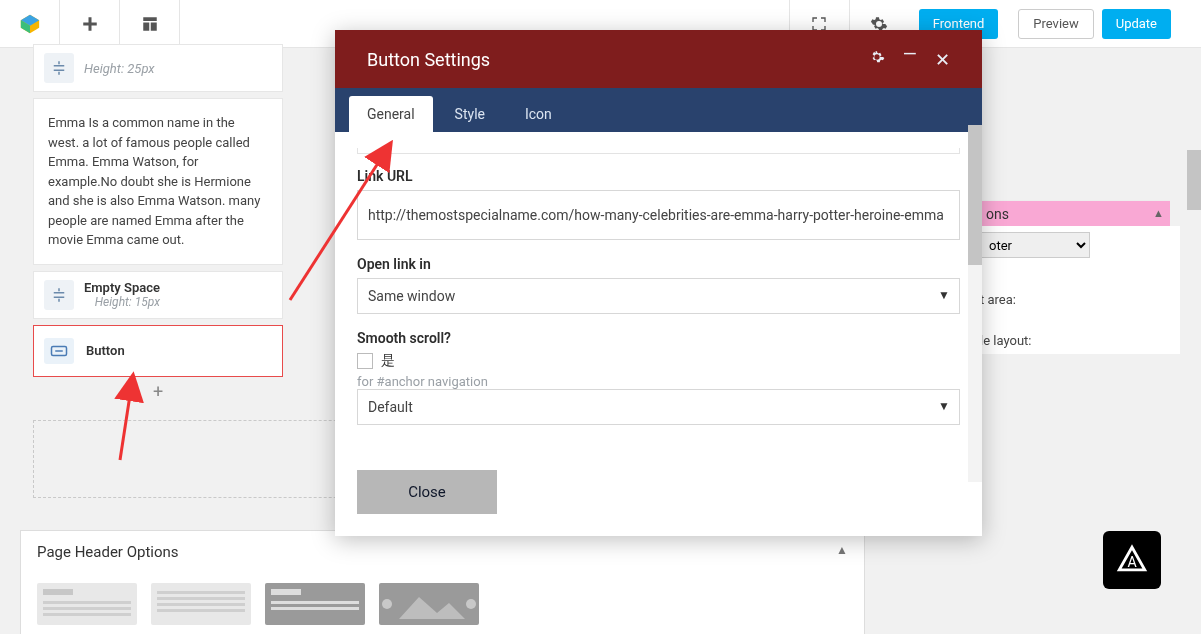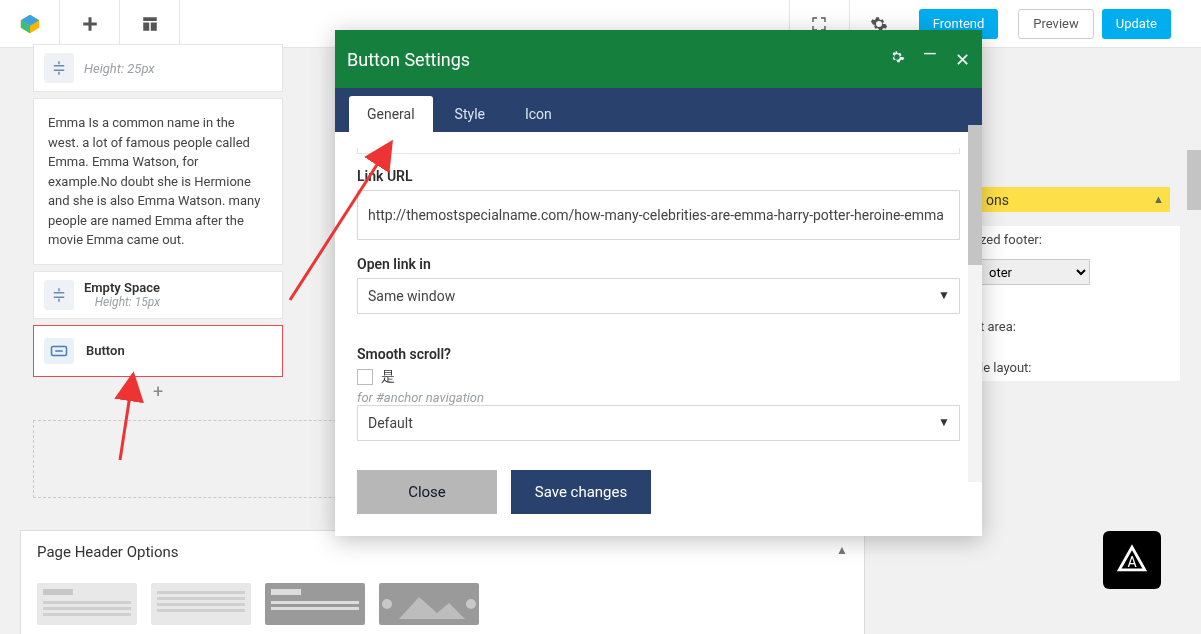--- a/index.html
+++ b/index.html
@@ -38,41 +38,41 @@
 .thumb { width:100px; height:42px; background:#e8e8e8; border-radius:2px; position:relative; overflow:hidden; }
 .thumb .bar { position:absolute; top:6px; left:6px; width:30px; height:6px; background:#c7c7c7; }
 .thumb .line { position:absolute; left:6px; right:6px; height:3px; background:#cfcfcf; }
 .thumb.dark .bar { background:#8a8a8a; }
 .thumb.img { background:#9a9a9a; }
 
 
 .rt-panel { position:absolute; top:180px; left:980px; width:200px; background:#fff; }
 .rt-row { padding:6px 0 6px 0; font-size:13px; color:#444; }
 .rt-select { width:110px; height:26px; border:1px solid #ccc; font-size:13px; padding:0 4px; }
-.rt-header-frag { position:absolute; top:186px; left:980px; width:190px; height:26px; background:#fde047; display:flex; align-items:center; justify-content:space-between; padding:0 6px; font-size:14px; color:#333; border-top:1px solid #eee; }
+.rt-header-frag { position:absolute; top:200px; left:980px; width:190px; height:26px; background:#f9a8d4; display:flex; align-items:center; justify-content:space-between; padding:0 6px; font-size:14px; color:#333; border-top:1px solid #eee; }
 
 
 .modal { position:absolute; top:30px; left:335px; width:647px; background:#fff; box-shadow:0 4px 22px rgba(0,0,0,.25); }
-.modal-header { background:#15803d; height:58px; display:flex; align-items:center; justify-content:space-between; padding:0 12px; }
+.modal-header { background:#7f1d1d; height:58px; display:flex; align-items:center; justify-content:space-between; padding:0 32px; }
 .modal-title { color:#fff; font-size:18px; font-weight:400; }
 .modal-header-icons { display:flex; gap:18px; color:#e9eef6; }
 .modal-header-icons span { cursor:pointer; }
 .modal-tabs { background:#29426d; height:44px; display:flex; align-items:flex-end; padding:0 14px; gap:4px; }
 .tab { padding:10px 18px; color:#dbe4f1; font-size:14px; cursor:pointer; border-radius:3px 3px 0 0; }
 .tab.active { background:#fff; color:#444; }
 .modal-body { padding:16px 22px 10px; height:322px; overflow-y:auto; position:relative; }
 .field-label { font-size:14px; font-weight:600; color:#2d2d2d; margin:6px 0 6px; }
 .text-input { width:100%; height:50px; border:1px solid #d7d7d7; padding:8px 10px; font-size:14px; color:#444; }
 .select-wrap { position:relative; width:100%; }
 .select-inp { width:100%; height:36px; border:1px solid #d7d7d7; padding:0 10px; font-size:14px; color:#444; appearance:none; background:#fff; }
 .select-caret { position:absolute; right:10px; top:10px; color:#333; pointer-events:none; font-size:12px; }
 .chk-row { display:flex; align-items:center; gap:8px; margin-top:6px; }
 .chk { width:16px; height:16px; border:1px solid #bbb; }
 .chk-label { font-size:14px; color:#333; }
-.hint { font-size:13px; font-style:italic; color:#9aa0a6; margin-top:4px; }
+.hint { font-size:13px; color:#9aa0a6; margin-top:4px; }
 .modal-footer { padding:16px 22px 22px; display:flex; gap:14px; }
 .btn-close { background:#b7b7b7; color:#0f172a; border:none; height:44px; width:140px; font-size:15px; cursor:pointer; }
 .btn-save { background:#29426d; color:#fff; border:none; height:44px; width:140px; font-size:15px; cursor:pointer; }
 .modal-scroll { position:absolute; right:0; top:132px; width:14px; height:320px; background:#f3f3f3; }
 .modal-scroll-thumb { position:absolute; right:0; top:95px; width:14px; height:140px; background:#c4c4c4; }
 
 
 .arrow-svg { position:absolute; pointer-events:none; }
 
 
@@ -197,21 +197,20 @@
         </svg>
     </div>
   </div>
 </div>
 
 <div class="rt-header-frag">
   <span>ons</span>
   <span style="font-size:11px;color:#666;">▲</span>
 </div>
 <div class="rt-panel" style="top:226px;">
-  <div class="rt-row">zed footer:</div>
   <div class="rt-row" style="position:relative;">
     <select class="rt-select">
       <option>oter</option>
     </select>
   </div>
   <div class="rt-row" style="margin-top:22px;">t area:</div>
   <div class="rt-row" style="margin-top:14px;">le layout:</div>
 </div>
 
 <div class="modal">
@@ -240,41 +239,40 @@
     <input class="text-input" value="http://themostspecialname.com/how-many-celebrities-are-emma-harry-potter-heroine-emma" style="">
 
     <div class="field-label" style="margin-top:16px;">Open link in</div>
     <div class="select-wrap">
       <select class="select-inp">
         <option>Same window</option>
       </select>
       <span class="select-caret">▼</span>
     </div>
 
-    <div class="field-label" style="margin-top:32px;">Smooth scroll?</div>
+    <div class="field-label" style="margin-top:16px;">Smooth scroll?</div>
     <div class="chk-row">
       <div class="chk"></div>
       <span class="chk-label">是</span>
     </div>
     <div class="hint">for #anchor navigation</div>
 
     <div class="select-wrap">
       <select class="select-inp">
         <option>Default</option>
       </select>
       <span class="select-caret">▼</span>
     </div>
   </div>
 
   <div class="modal-scroll"></div>
   <div class="modal-scroll-thumb"></div>
 
   <div class="modal-footer">
     <button class="btn-close">Close</button>
-    <button class="btn-save">Save changes</button>
   </div>
 </div>
 
 <svg class="arrow-svg" style="left:0;top:0;" width="1201" height="634">
   <defs>
     <marker id="ah" markerWidth="10" markerHeight="10" refX="2" refY="5" orient="auto">
       <polygon points="0,0 10,5 0,10" fill="#e33"></polygon>
     </marker>
   </defs>
   <line x1="290" y1="300" x2="380" y2="160" stroke="#e33" stroke-width="3" marker-end="url(#ah)"></line>

